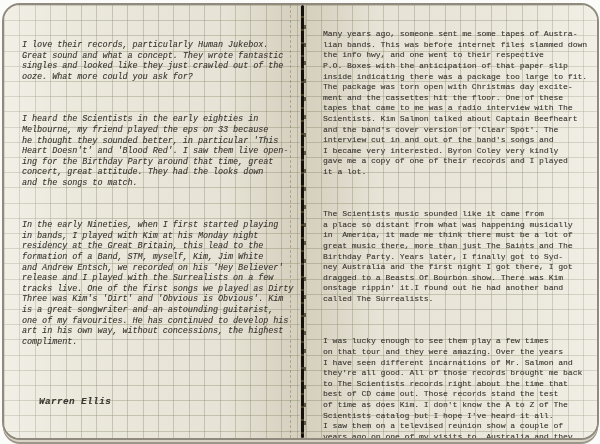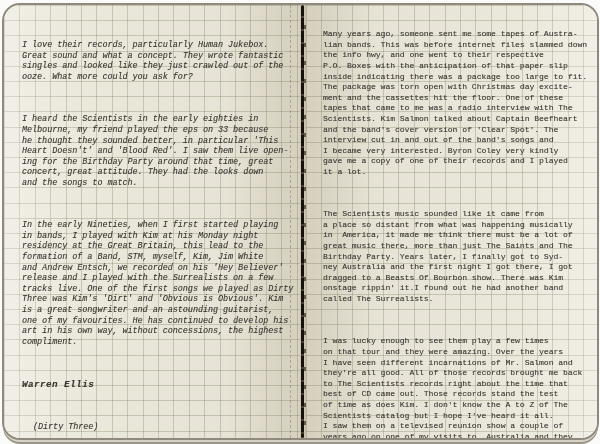--- a/index.html
+++ b/index.html
@@ -79,21 +79,21 @@
   .text-block {
     position: relative;
     color: #3a3732;
     white-space: pre;
     text-shadow: 0.3px 0.3px 0 rgba(58,55,50,0.35);
   }
   .page-left .text-block  { font-size: 8.4px; line-height: 10.6px; font-style: italic; }
   .page-right .text-block { font-size: 8px;   line-height: 10.6px; }
   .para { margin: 0 0 10.6px 0; }
   .sig-name {
-    margin: 0;
+    margin: 17px;
     font-weight: bold;
     font-size: 9.2px;
     letter-spacing: 0.5px;
     line-height: 11px;
   }
   .sig-sub { margin: 11px; line-height: 11px; }
 </style>
 </head>
 <body>
 

